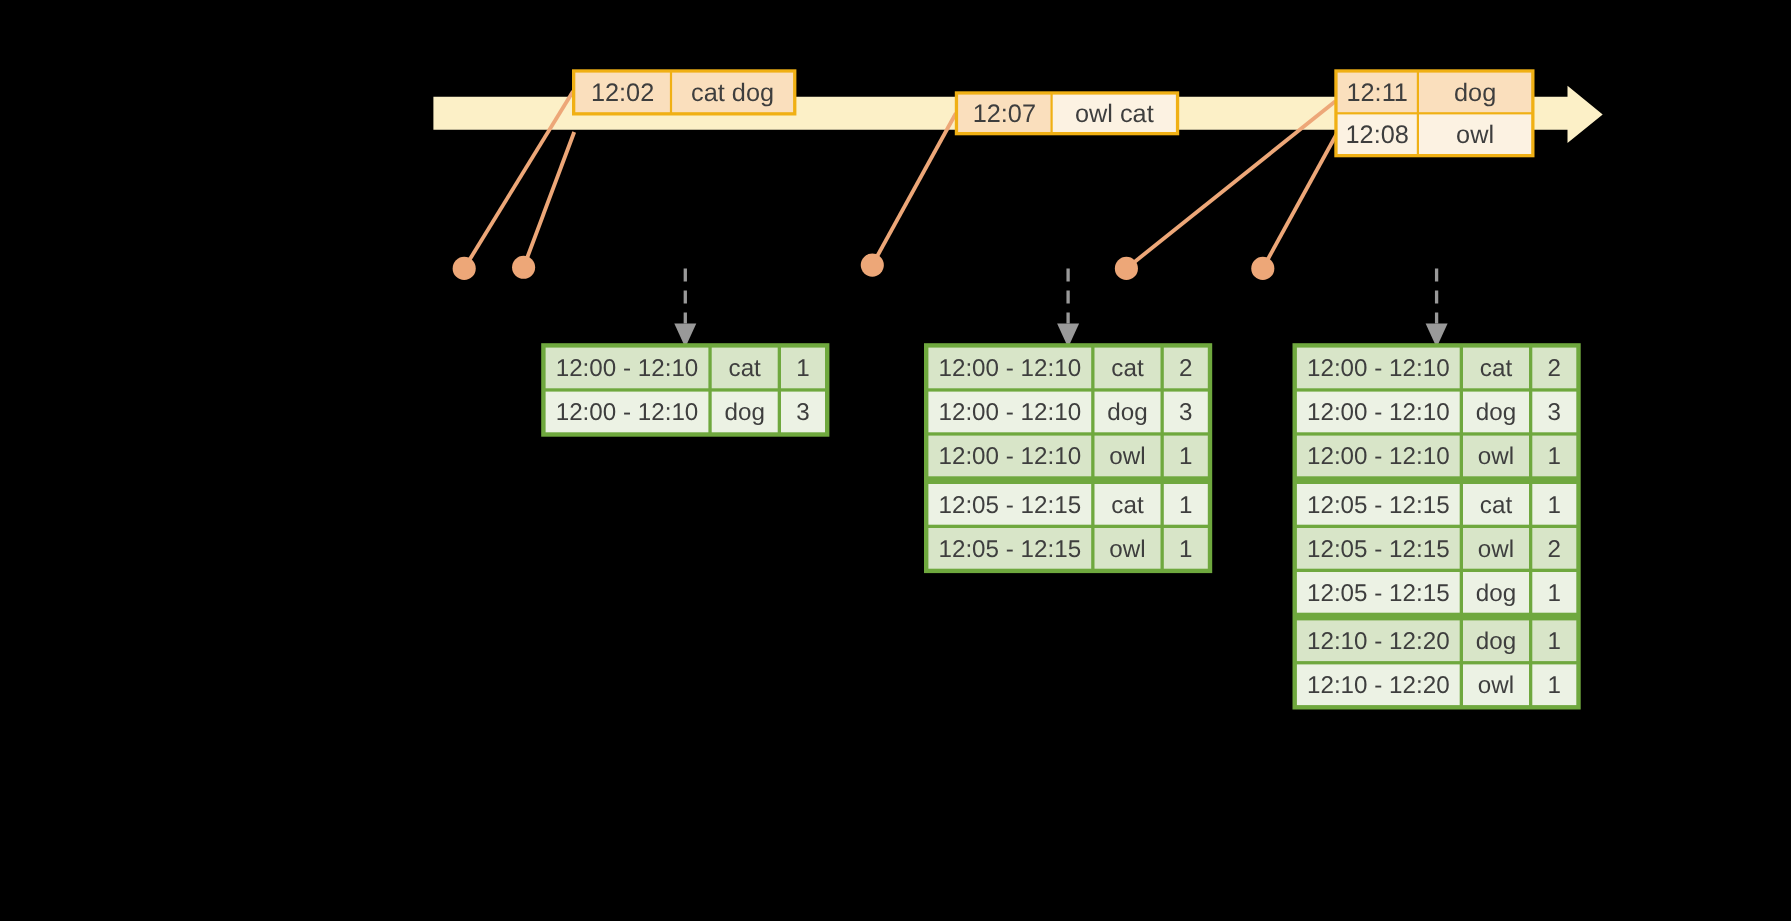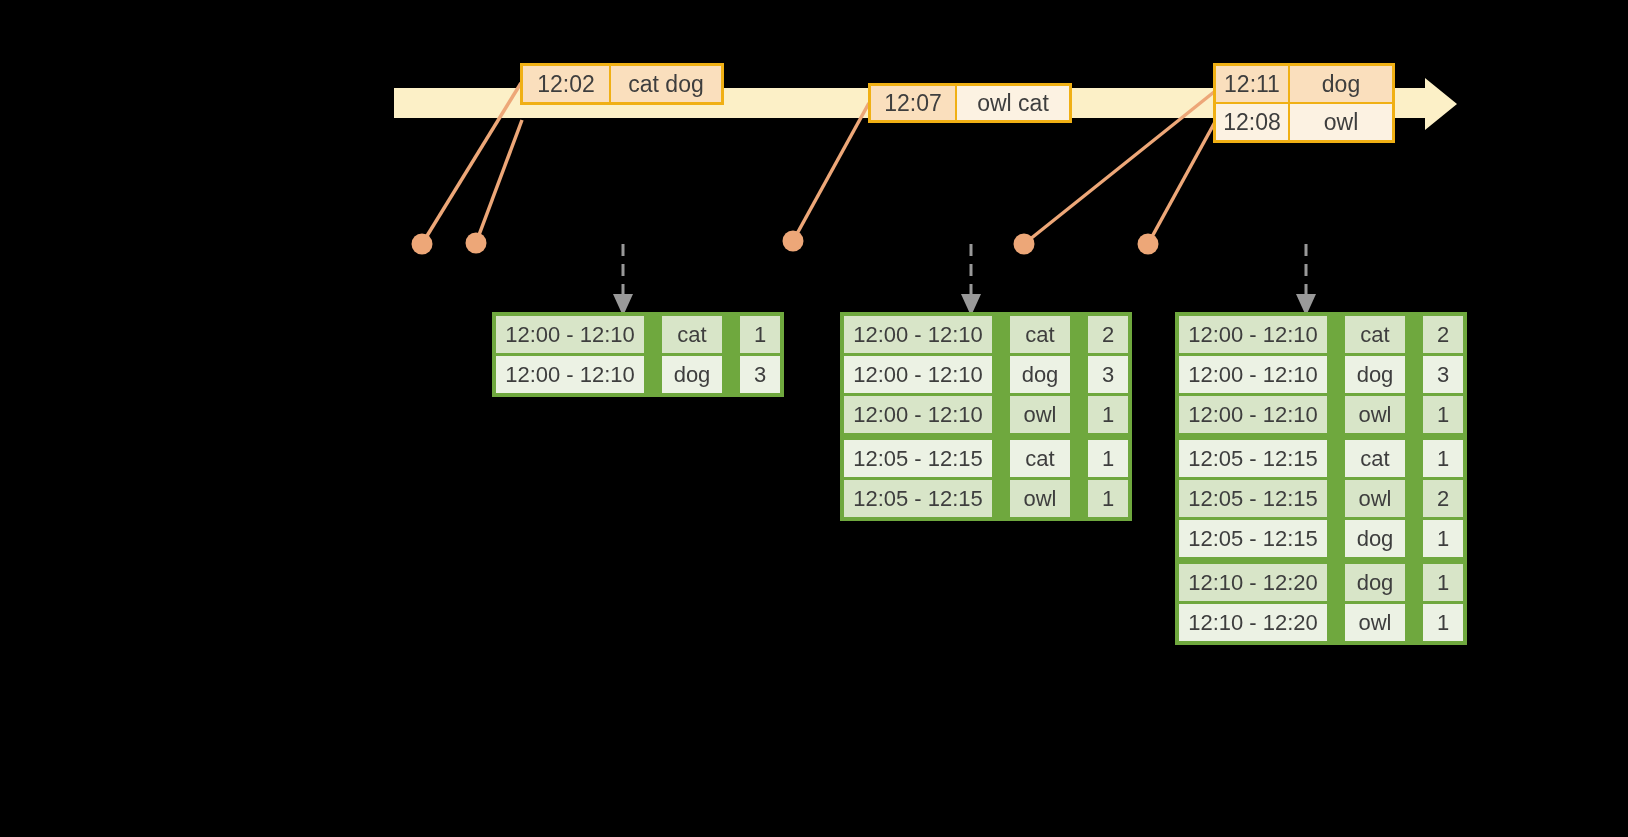--- a/index.html
+++ b/index.html
@@ -30,21 +30,21 @@
   #event-table-3 .e-row{grid-template-columns:72px 102px;}
   #event-table-1{left:520px;top:63px;}
   #event-table-2{left:868px;top:83px;}
   #event-table-3{left:1213px;top:63px;}
   .tone-peach{background:var(--peach);}
   .tone-cream{background:var(--cream);}
 
   
   .rtable{position:absolute;z-index:2;background:var(--green);padding:4px;
           display:flex;flex-direction:column;gap:3px;}
-  .r-row{display:grid;grid-template-columns:148px 60px 40px;gap:18px;}
+  .r-row{display:grid;grid-template-columns:148px 60px 40px;gap:3px;}
   .r-row.group-end{margin-bottom:4px;}
   .r-cell{height:37px;display:flex;align-items:center;justify-content:center;
           font-size:22px;line-height:1;}
   .shade-dark{background:var(--green-dark);}
   .shade-light{background:var(--green-light);}
   #result-table-1{left:492px;top:312px;}
   #result-table-2{left:840px;top:312px;}
   #result-table-3{left:1175px;top:312px;}
 </style>
 </head>

